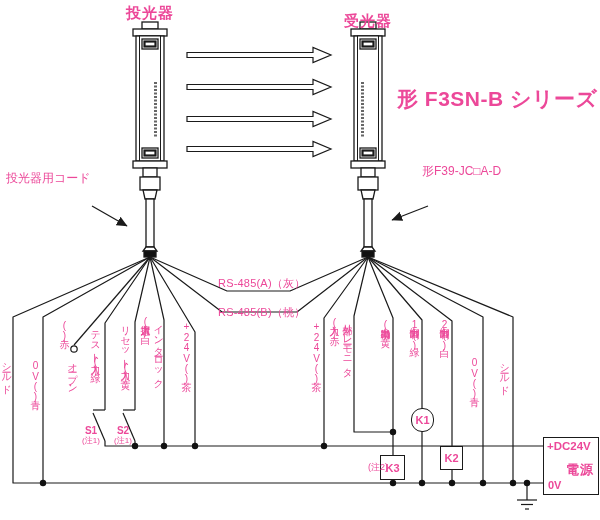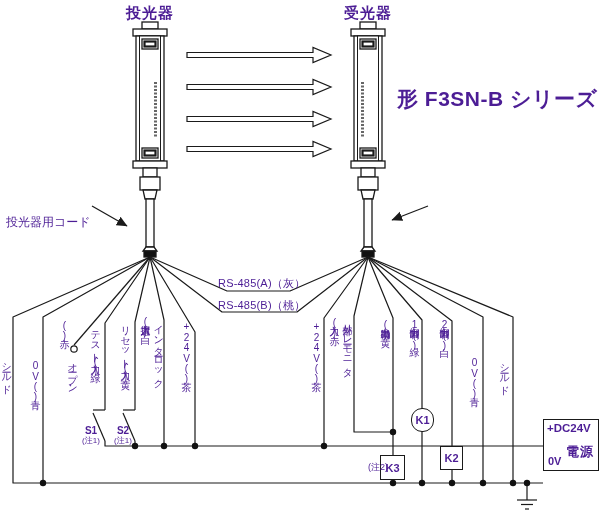--- a/index.html
+++ b/index.html
@@ -1,18 +1,18 @@
 <!DOCTYPE html>
 <html><head>
 <meta charset="utf-8">
 <style>
   html,body{margin:0;padding:0;background:#fff;}
   #canvas{
     position:relative;width:600px;height:520px;background:#fff;overflow:hidden;
-    font-family:"Liberation Sans",sans-serif;color:#4c1d95;
+    font-family:"Liberation Sans",sans-serif;color:#ec4899;
   }
   #canvas svg{position:absolute;left:0;top:0;}
   .abs{position:absolute;}
   .sensor-title{font-size:15px;font-weight:bold;text-align:center;width:60px;letter-spacing:1px;}
   .series{font-size:21px;font-weight:bold;white-space:nowrap;letter-spacing:0.5px;}
   .cord{font-size:12px;line-height:15px;white-space:nowrap;}
   .rs485{font-size:11px;white-space:nowrap;letter-spacing:0.2px;}
   .vlabel{
     writing-mode:vertical-rl;text-orientation:upright;
     font-size:10px;line-height:13px;letter-spacing:-0.5px;white-space:nowrap;
@@ -148,31 +148,32 @@
       <circle cx="393" cy="483" r="3.2"></circle>
       <circle cx="422" cy="483" r="3.2"></circle>
       <circle cx="452" cy="483" r="3.2"></circle>
       <circle cx="483" cy="483" r="3.2"></circle>
       <circle cx="513" cy="483" r="3.2"></circle>
       <circle cx="527" cy="483" r="3.2"></circle>
     </g>
   </svg>
 
   <div class="abs sensor-title" style="left:120px;top:4px;">投光器</div>
-  <div class="abs sensor-title" style="left:338px;top:4px;text-align:center;">受光器</div>
+  <div class="abs sensor-title" style="left:338px;top:12px;text-align:center;">受光器</div>
   <div class="abs series" style="left:397px;top:85px;">形 F3SN-B シリーズ</div>
 
-  <div class="abs cord" style="left:6px;top:171px;margin-top:44px;">
+  <div class="abs cord" style="left:6px;top:171px;">
     <div>投光器用コード</div>
   </div>
   <div class="abs cord" style="left:422px;top:164px;">
+    <div>形F39-JC□A-D</div>
   </div>
 
   <div class="abs rs485" style="left:218px;top:276px;">RS-485(A)（灰）</div>
-  <div class="abs rs485" style="left:218px;top:298px;">RS-485(B)（桃）</div>
+  <div class="abs rs485" style="left:218px;top:305px;">RS-485(B)（桃）</div>
 
   <div class="abs vlabel" style="left:0px;top:356px;">シールド</div>
   <div class="abs vlabel" style="left:29px;top:360px;">0V(青)</div>
   <div class="abs vlabel" style="left:58px;top:320px;">(赤)</div>
   <div class="abs vlabel" style="left:66px;top:356px;">オープン</div>
   <div class="abs vlabel" style="left:89px;top:324px;">テスト入力(緑)</div>
   <div class="abs vlabel" style="left:119px;top:319px;">リセット入力(黄)</div>
   <div class="abs vlabel" style="left:139px;top:318px;">
     <span>インターロック</span>
     <span>選択入力(白)</span>
@@ -197,19 +198,19 @@
   <div class="abs swlabel" style="left:110px;top:426px;">
     <span>S2</span>
     <span class="note">(注1)</span>
   </div>
 
   <div class="abs kbox" style="left:411px;top:408px;width:23px;height:24px;border-radius:11px;">K1</div>
   <div class="abs kbox" style="left:440px;top:408px;width:23px;height:24px;margin-top:38px;">K2</div>
   <div class="abs kbox" style="left:380px;top:455px;width:25px;height:25px;">K3</div>
   <div class="abs notelabel" style="left:352px;top:461px;margin-left:16px;">(注2)</div>
 
-  <div class="abs powerbox" style="left:543px;top:419px;width:56px;height:52px;">
+  <div class="abs powerbox" style="left:543px;top:437px;width:56px;height:58px;">
     <span class="pos">+DC24V</span>
     <span class="name">電源</span>
     <span class="neg">0V</span>
   </div>
 
 </div>
 
 </body></html>

